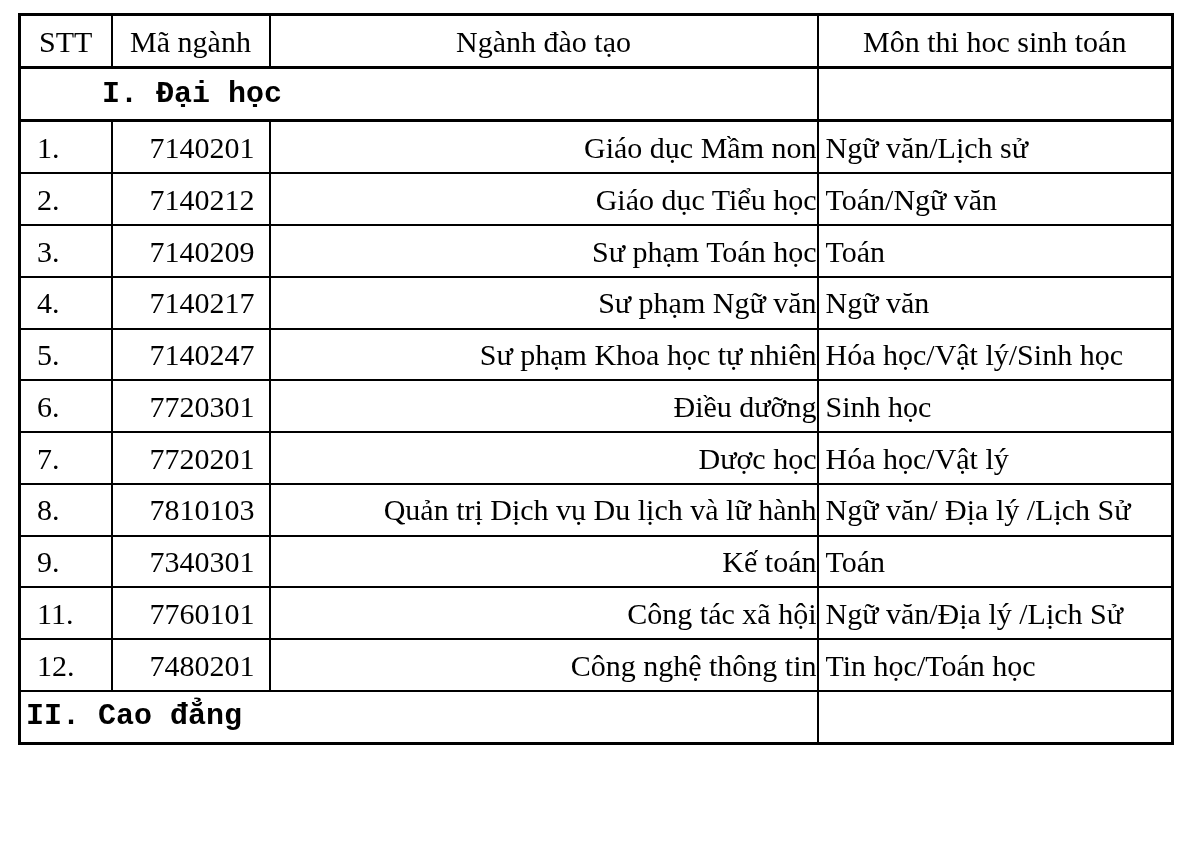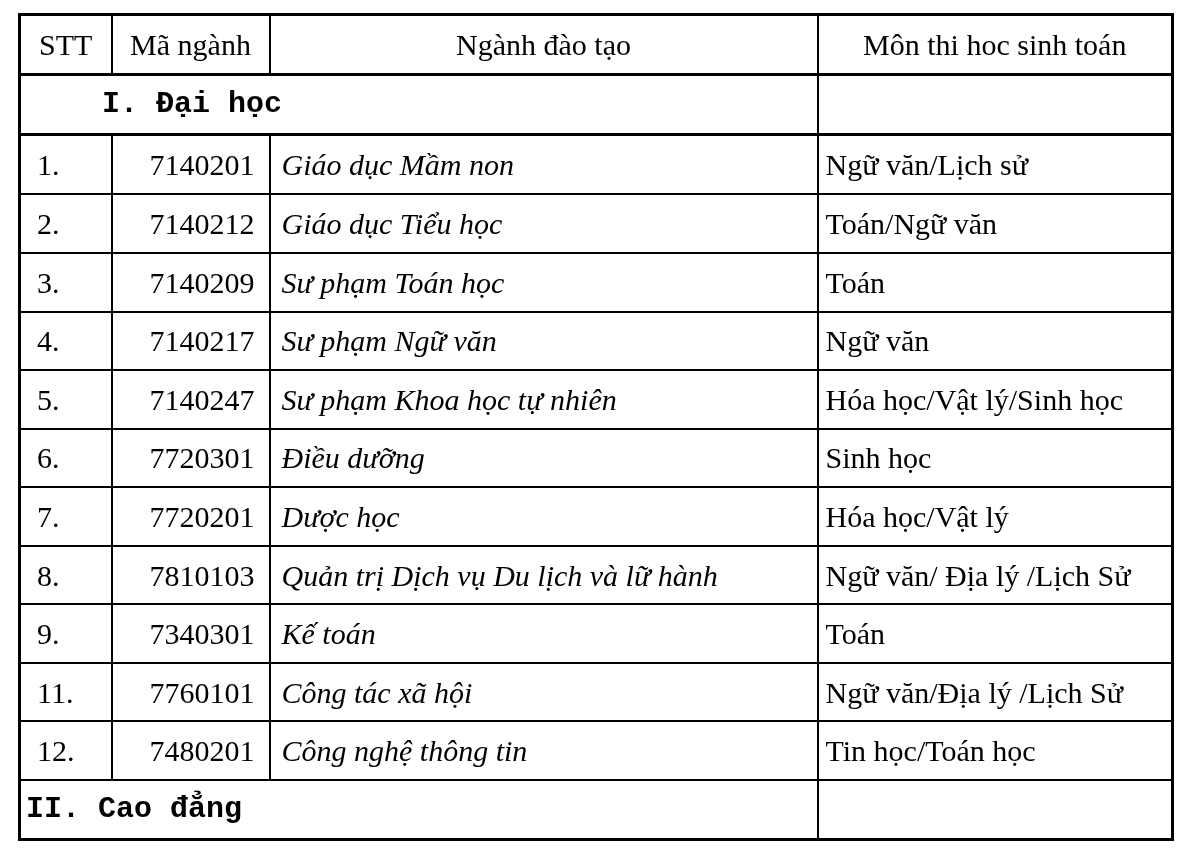--- a/index.html
+++ b/index.html
@@ -13,21 +13,21 @@
     height: 855px;
     background: #ffffff;
     font-family: "Liberation Serif", "DejaVu Serif", serif;
     color: #000000;
   }
   table.doc-table {
     position: absolute;
     left: 18px;
     top: 13px;
     width: 1153px;
-    height: 828px;
+    height: 732px;
     border-collapse: collapse;
     table-layout: fixed;
     border: 3px solid #000000;
   }
   .doc-table td {
     border: 2px solid #000000;
     font-size: 30px;
     line-height: 1.1;
     color: #000000;
     vertical-align: middle;
@@ -45,21 +45,21 @@
   tr.section-row td {
     font-weight: bold;
     border-bottom: 3px solid #000000;
     font-family: Liberation Mono, monospace;
   }
   td.section-label-1 { padding-left: 81px; text-align: left; }
   td.section-label-2 { padding-left: 5px;  text-align: left; }
   
   td.cell-stt      { text-align: left;  padding-left: 16px; }
   td.cell-code     { text-align: right; padding-right: 14px; }
-  td.cell-major    { text-align: left;  padding-left: 11px; font-style: italic; }
+  td.cell-major    { text-align: right;  padding-left: 11px; }
   td.cell-subjects { text-align: left;  padding-left: 7px; }
 </style>
 </head>
 <body>
 
 <div class="page">
   <table class="doc-table">
     <colgroup>
       <col style="width:92px">
       <col style="width:158px">

